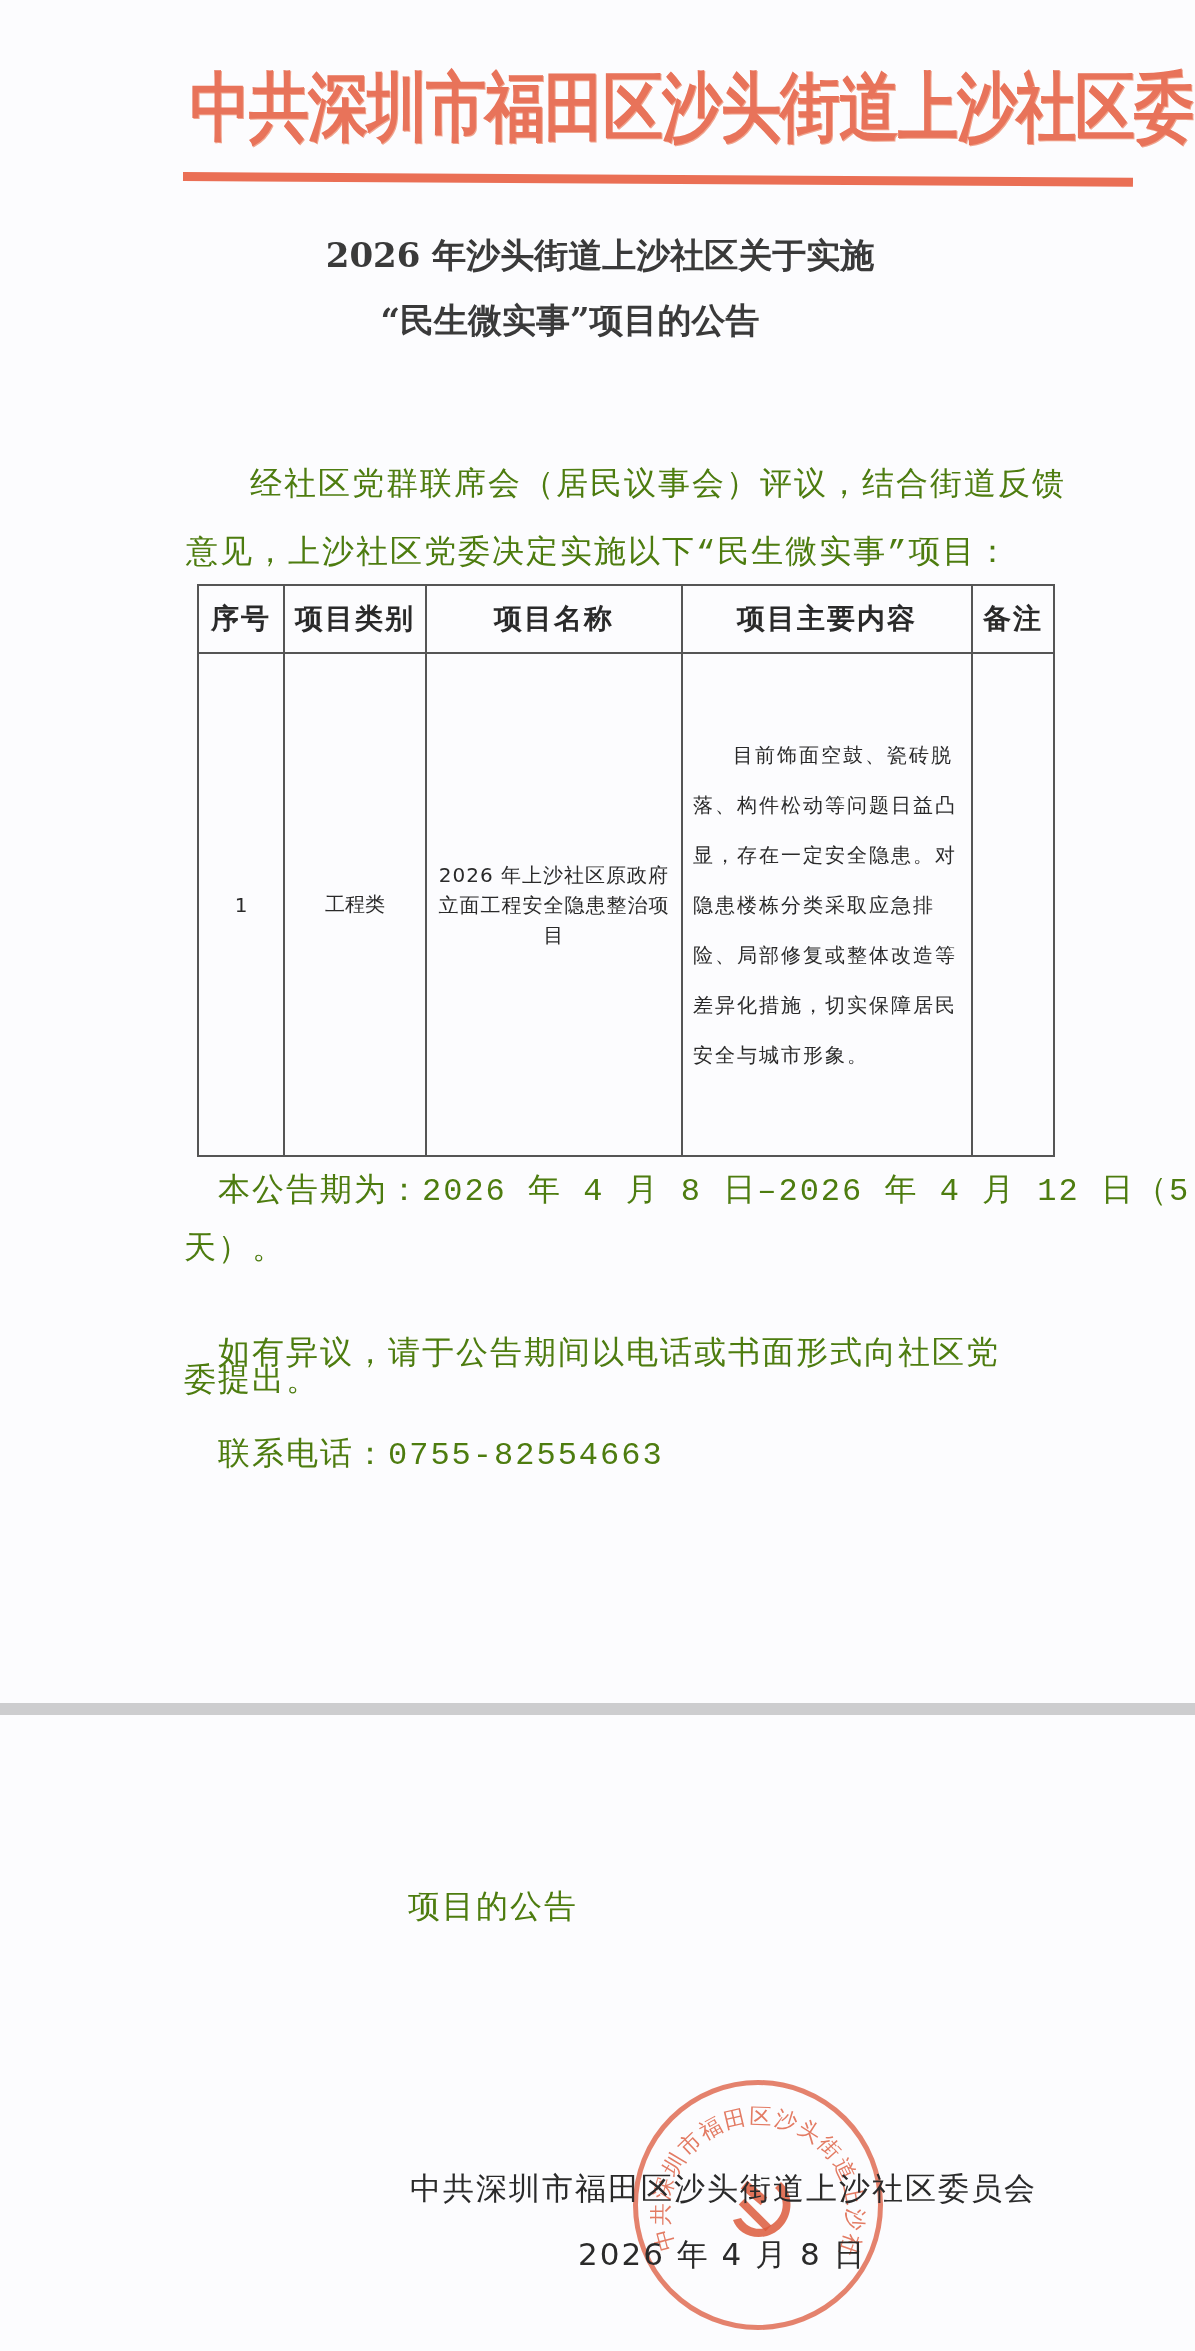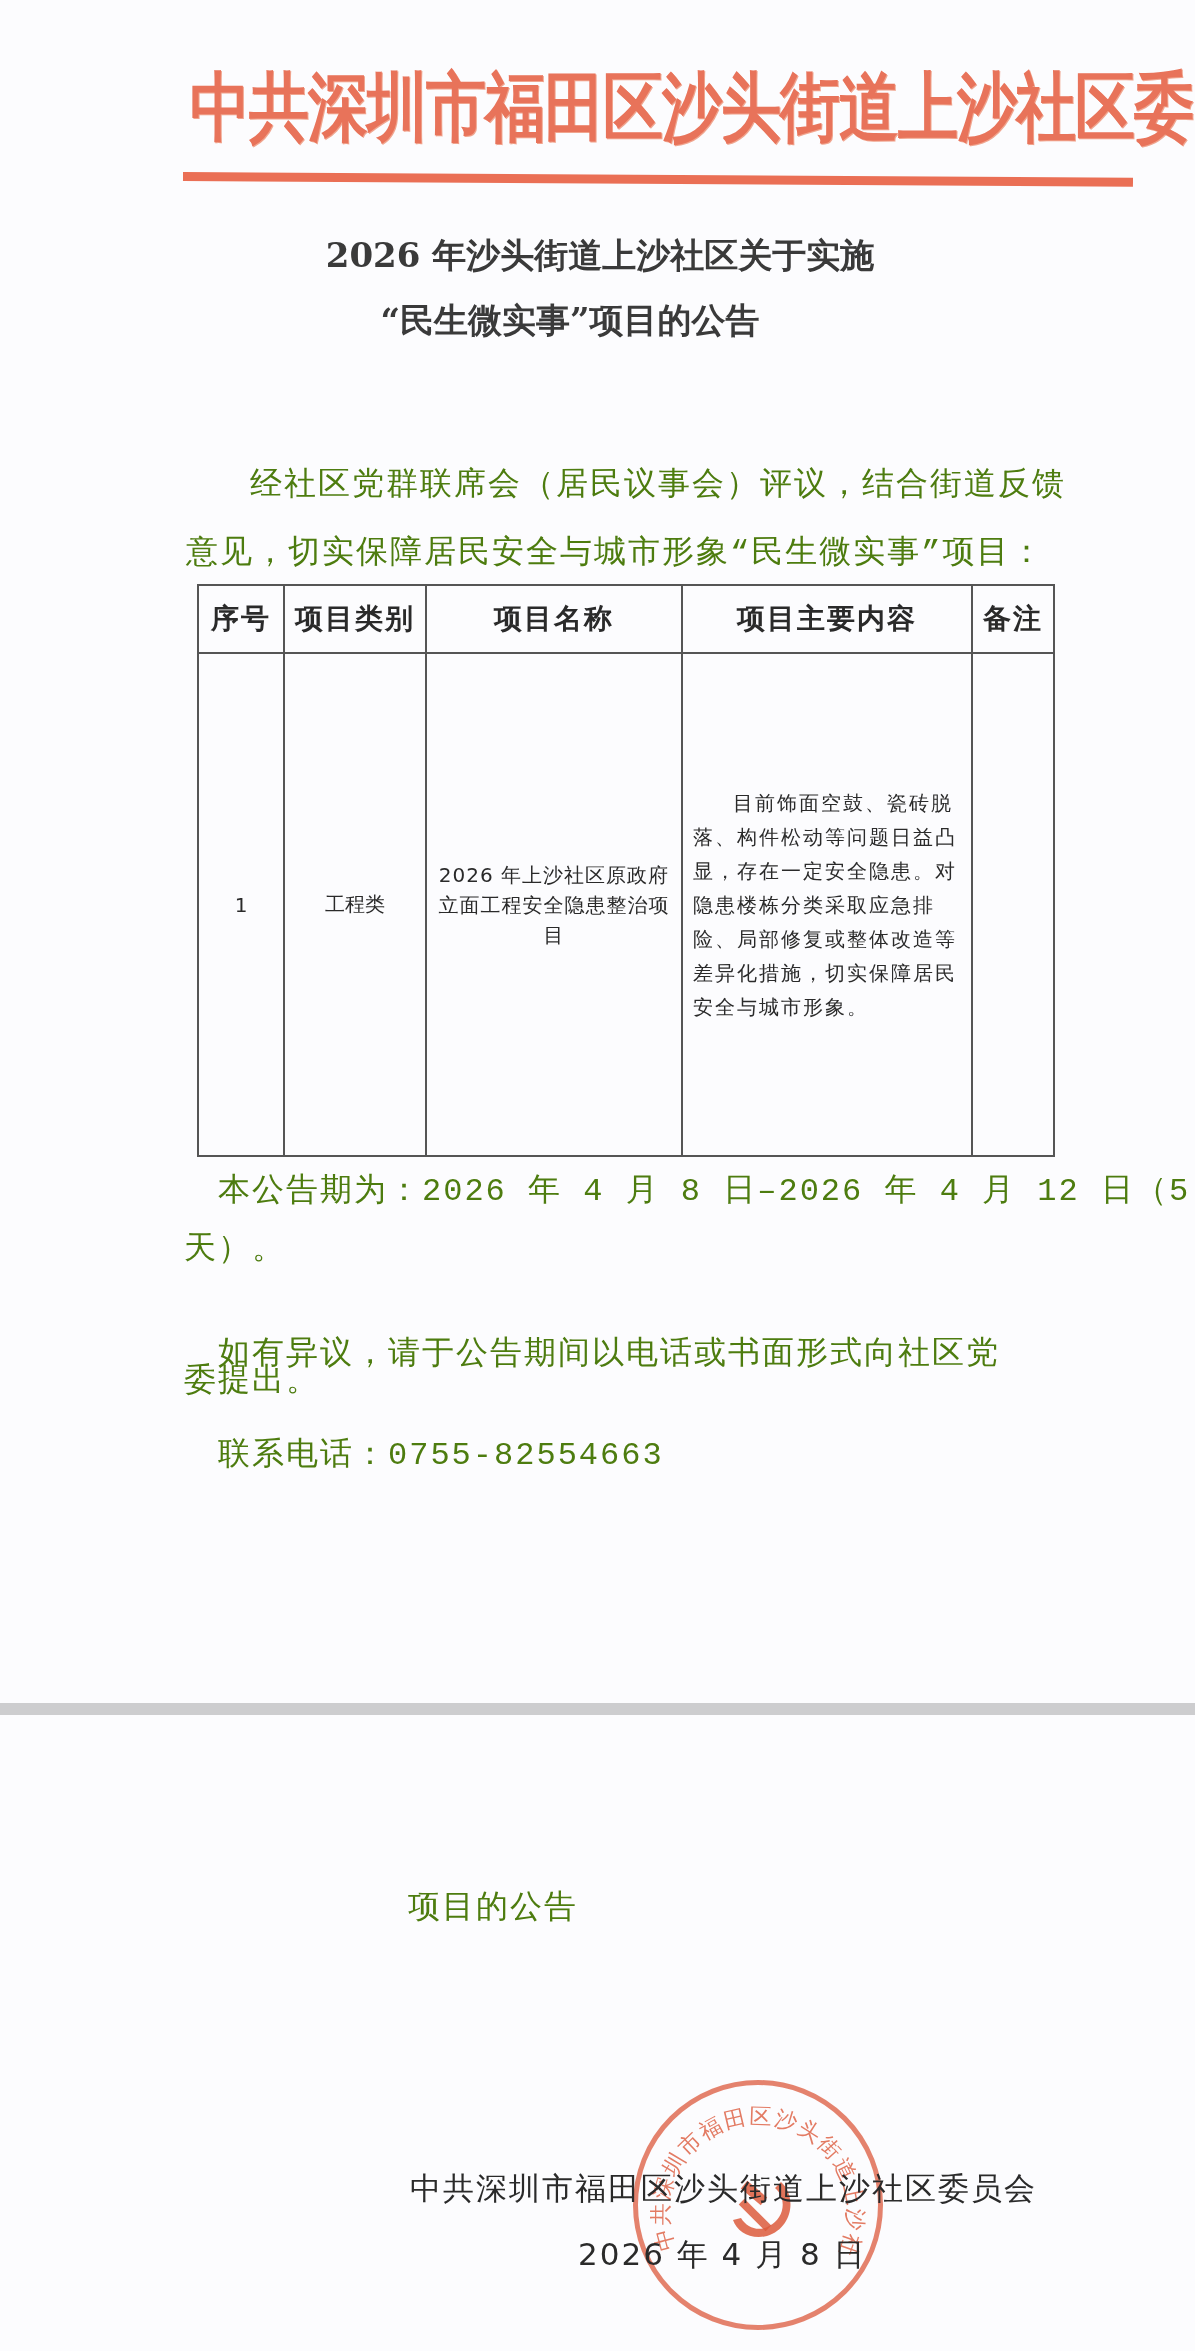--- a/index.html
+++ b/index.html
@@ -67,21 +67,21 @@
       padding: 0;
       text-align: center;
       vertical-align: middle;
     }
     table.projects th { height: 66px; font-weight: bold; font-size: 28px; letter-spacing: 2px; }
     table.projects td { font-size: 20px; }
     .c1 { width: 84px; } .c2 { width: 140px; } .c3 { width: 254px; } .c4 { width: 288px; } .c5 { width: 80px; }
     .name-cell { line-height: 30px; padding: 0 6px !important; letter-spacing: 1px; }
     .content-cell {
       text-align: left !important;
-      line-height: 34px;
+      line-height: 50px;
       padding: 0 10px !important;
       letter-spacing: 2px;
       font-size: 20px !important;
     }
     .content-cell span { text-indent: 2em; display: block; }
 
     .seal {
       position: absolute; left: 633px; top: 2080px;
       width: 250px; height: 250px;
       border-radius: 50%;
@@ -107,21 +107,21 @@
 <body>
 
 <div class="page page1">
   <div class="red-header">中共深圳市福田区沙头街道上沙社区委员会</div>
   <div class="red-rule"></div>
 
   <div class="doc-title title-l1">2026 年沙头街道上沙社区关于实施</div>
   <div class="doc-title title-l2">“民生微实事”项目的公告</div>
 
   <div class="para" style="left:250px; top:462px;">经社区党群联席会（居民议事会）评议，结合街道反馈</div>
-  <div class="para" style="left:186px; top:530px;">意见，切实保障居民安全与城市形象“民生微实事”项目：</div>
+  <div class="para" style="left:186px; top:530px;">意见，上沙社区党委决定实施以下“民生微实事”项目：</div>
 
   <table class="projects">
     <thead>
       <tr>
         <th class="c1">序号</th>
         <th class="c2">项目类别</th>
         <th class="c3">项目名称</th>
         <th class="c4">项目主要内容</th>
         <th class="c5">备注</th>
       </tr>

